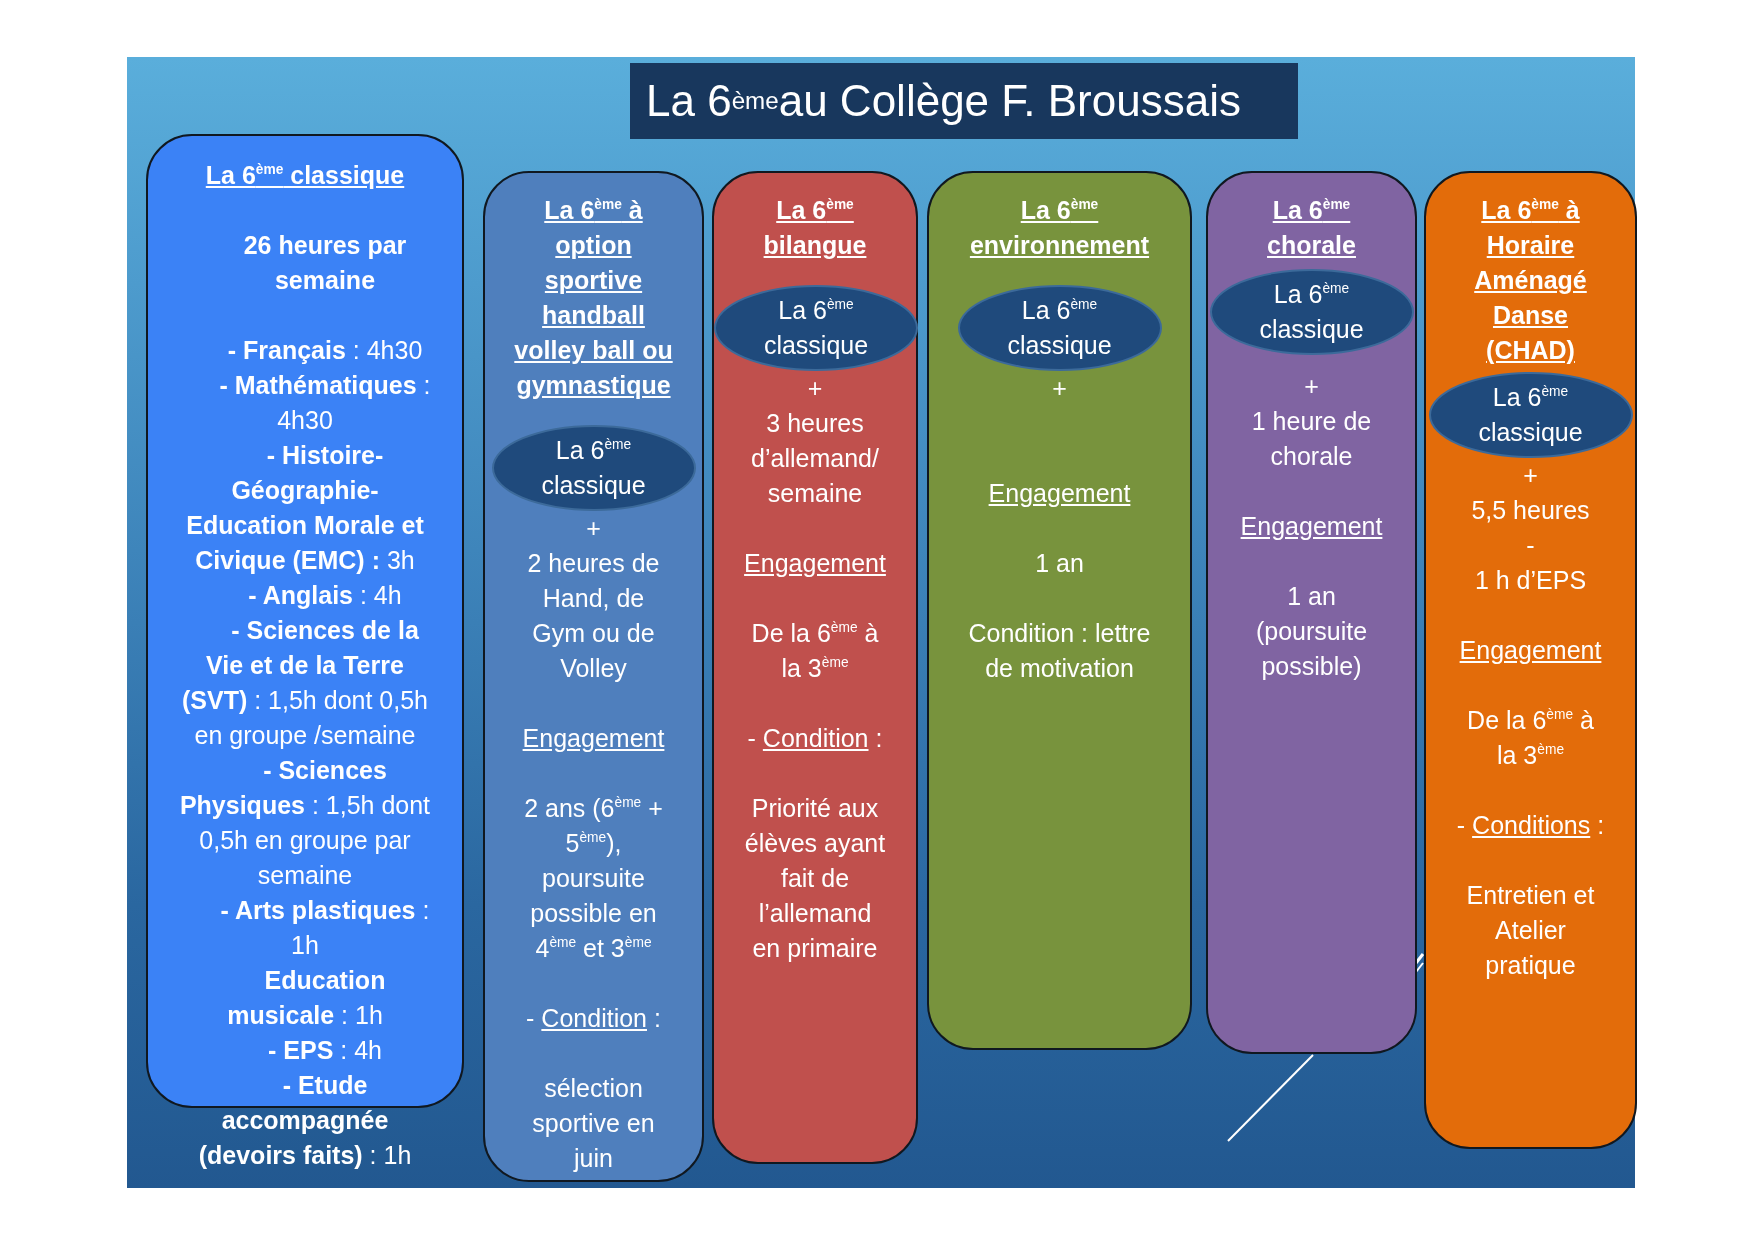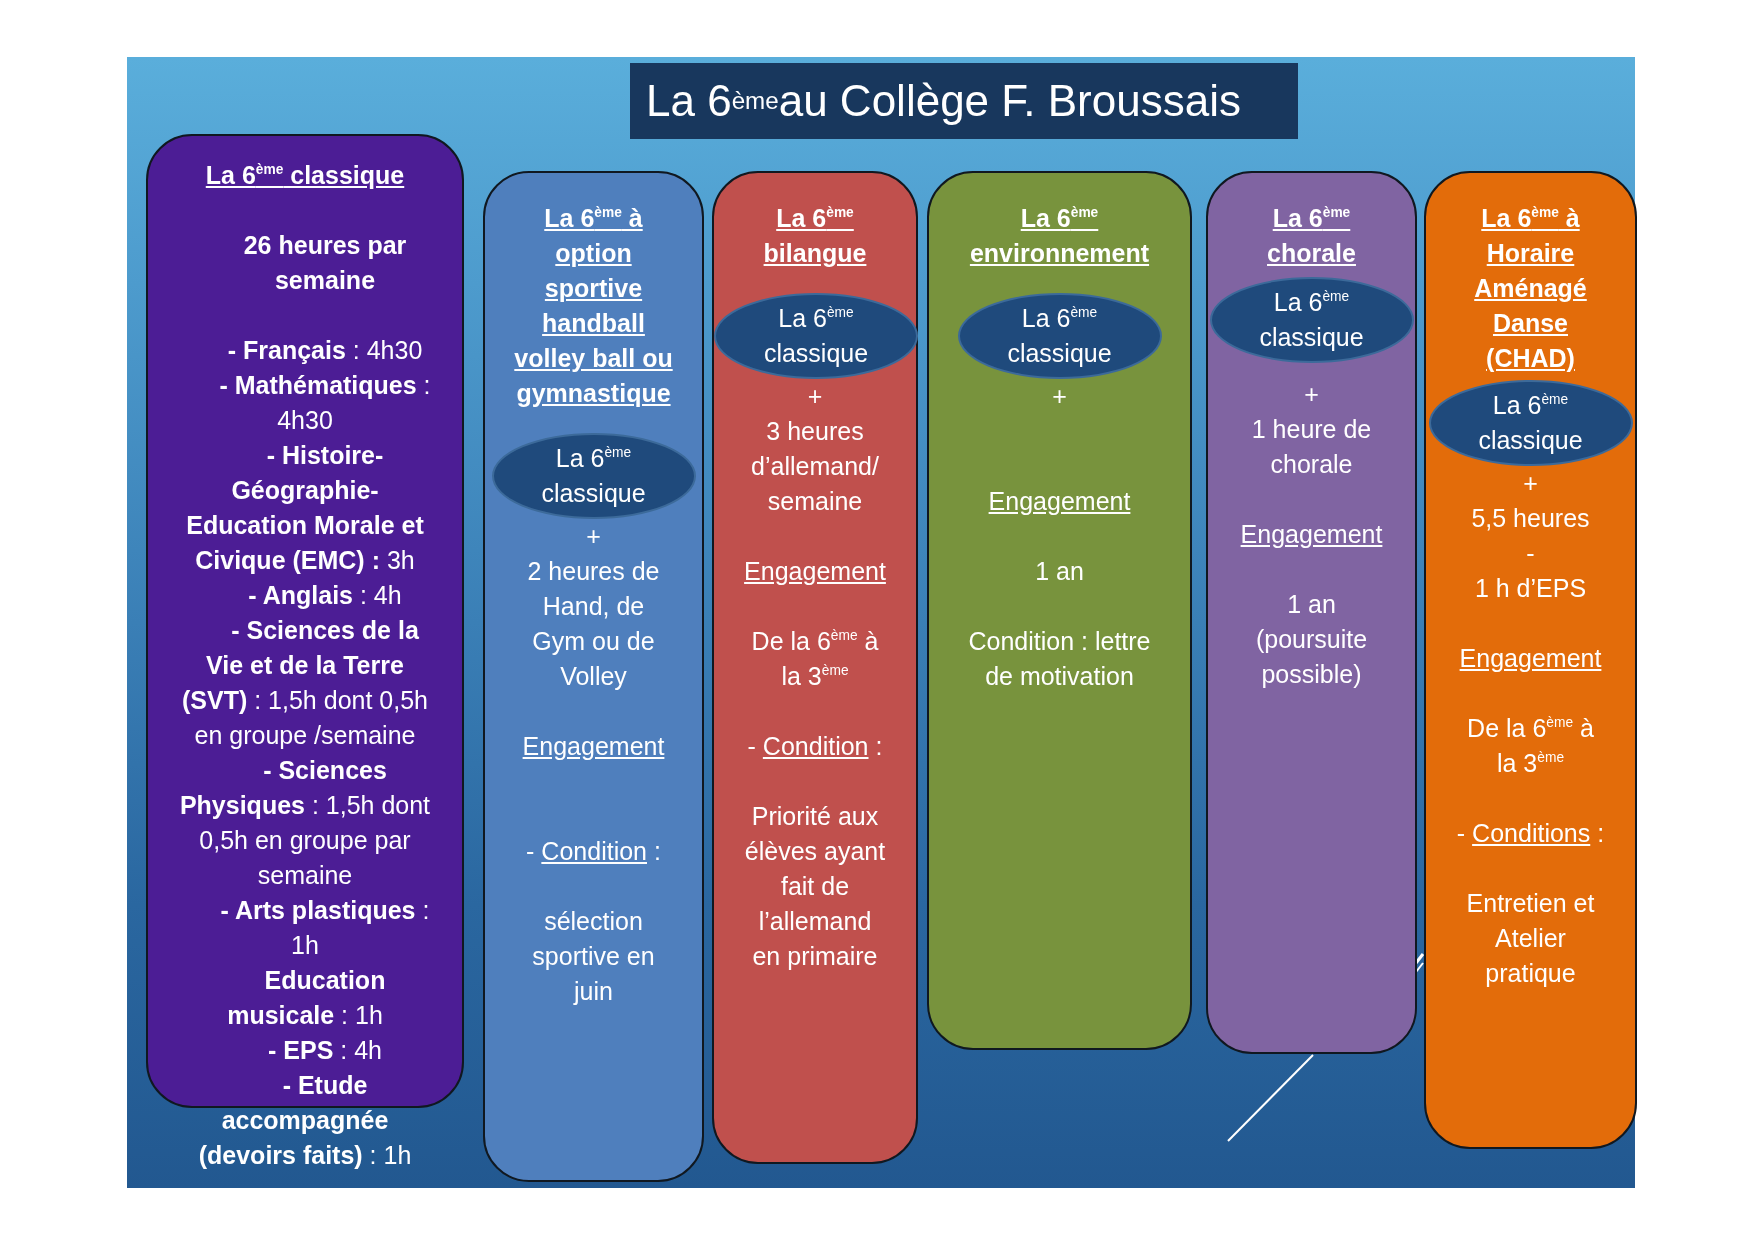--- a/index.html
+++ b/index.html
@@ -5,28 +5,28 @@
   html, body { margin: 0; padding: 0; background: #ffffff; }
   body { width: 1755px; height: 1241px; position: relative; overflow: hidden;
          font-family: "Liberation Sans", "DejaVu Sans", sans-serif; color: #ffffff; }
   .slide { position: absolute; left: 127px; top: 57px; width: 1508px; height: 1131px;
            background: linear-gradient(180deg, #5aaedb 0%, #4d9bcd 20%, #3a7fb6 50%, #2a67a0 75%, #225890 100%); overflow: hidden; }
   .title-box { position: absolute; left: 630px; top: 63px; width: 668px; height: 76px; background: #18375d;
                display: flex; align-items: center; padding-left: 16px; box-sizing: border-box;
                font-size: 44px; color: #ffffff; white-space: nowrap; }
   sup { font-size: 0.55em; vertical-align: 0.7em; line-height: 0; }
   .col { position: absolute; border: 2px solid #101820; border-radius: 46px; box-sizing: border-box;
-         text-align: center; font-size: 25px; line-height: 35px; padding-top: 28px; }
+         text-align: center; font-size: 25px; line-height: 35px; padding-top: 20px; }
   .col .head { font-weight: bold; text-decoration: underline; }
   .ellipse { background: #1f4a7c; border: 2px solid #3c6a9a; border-radius: 50%; margin: 0 auto;
              display: flex; flex-direction: column; justify-content: center; align-items: center; line-height: 35px; }
   .u { text-decoration: underline; }
   .b { font-weight: bold; margin-left: 40px; }
   .gap { height: 35px; }
-  .c1 { left: 146px; top: 134px; width: 318px; height: 974px; background: #4c1d95; padding: 22px 28px 0 28px; }
+  .c1 { left: 146px; top: 134px; width: 318px; height: 974px; background: #3b82f6; padding: 22px 28px 0 28px; }
   .c1 .list { text-align: center; }
   .c2 { left: 483px; top: 171px; width: 221px; height: 1011px; background: #4f7fbd; }
   .c3 { left: 712px; top: 171px; width: 206px; height: 993px; background: #c0504d; }
   .c4 { left: 927px; top: 171px; width: 265px; height: 879px; background: #78933d; }
   .c5 { left: 1206px; top: 171px; width: 211px; height: 883px; background: #8064a2; }
   .c6 { left: 1424px; top: 171px; width: 213px; height: 978px; background: #e36c0a; }
   .deco { position: absolute; pointer-events: none; }
 </style>
 </head>
 <body>
@@ -81,20 +81,27 @@
   <div>+</div>
   <div>
     <div>2 heures de</div>
       <div>Hand, de</div>
       <div>Gym ou de</div>
       <div>Volley</div>
   </div>
   <div class="gap"></div>
   <div class="u">Engagement</div>
   <div class="gap"></div>
+  <div>
+    <div><span>2 ans (6</span><sup>ème</sup><span> +</span></div>
+    <div><span>5</span><sup>ème</sup><span>),</span></div>
+    <div>poursuite</div>
+    <div>possible en</div>
+    <div><span>4</span><sup>ème</sup><span> et 3</span><sup>ème</sup></div>
+  </div>
   <div class="gap"></div>
   <div><span>- </span><span class="u">Condition</span><span> :</span></div>
   <div class="gap"></div>
   <div>
     <div>sélection</div>
       <div>sportive en</div>
       <div>juin</div>
   </div>
 </div>
 

